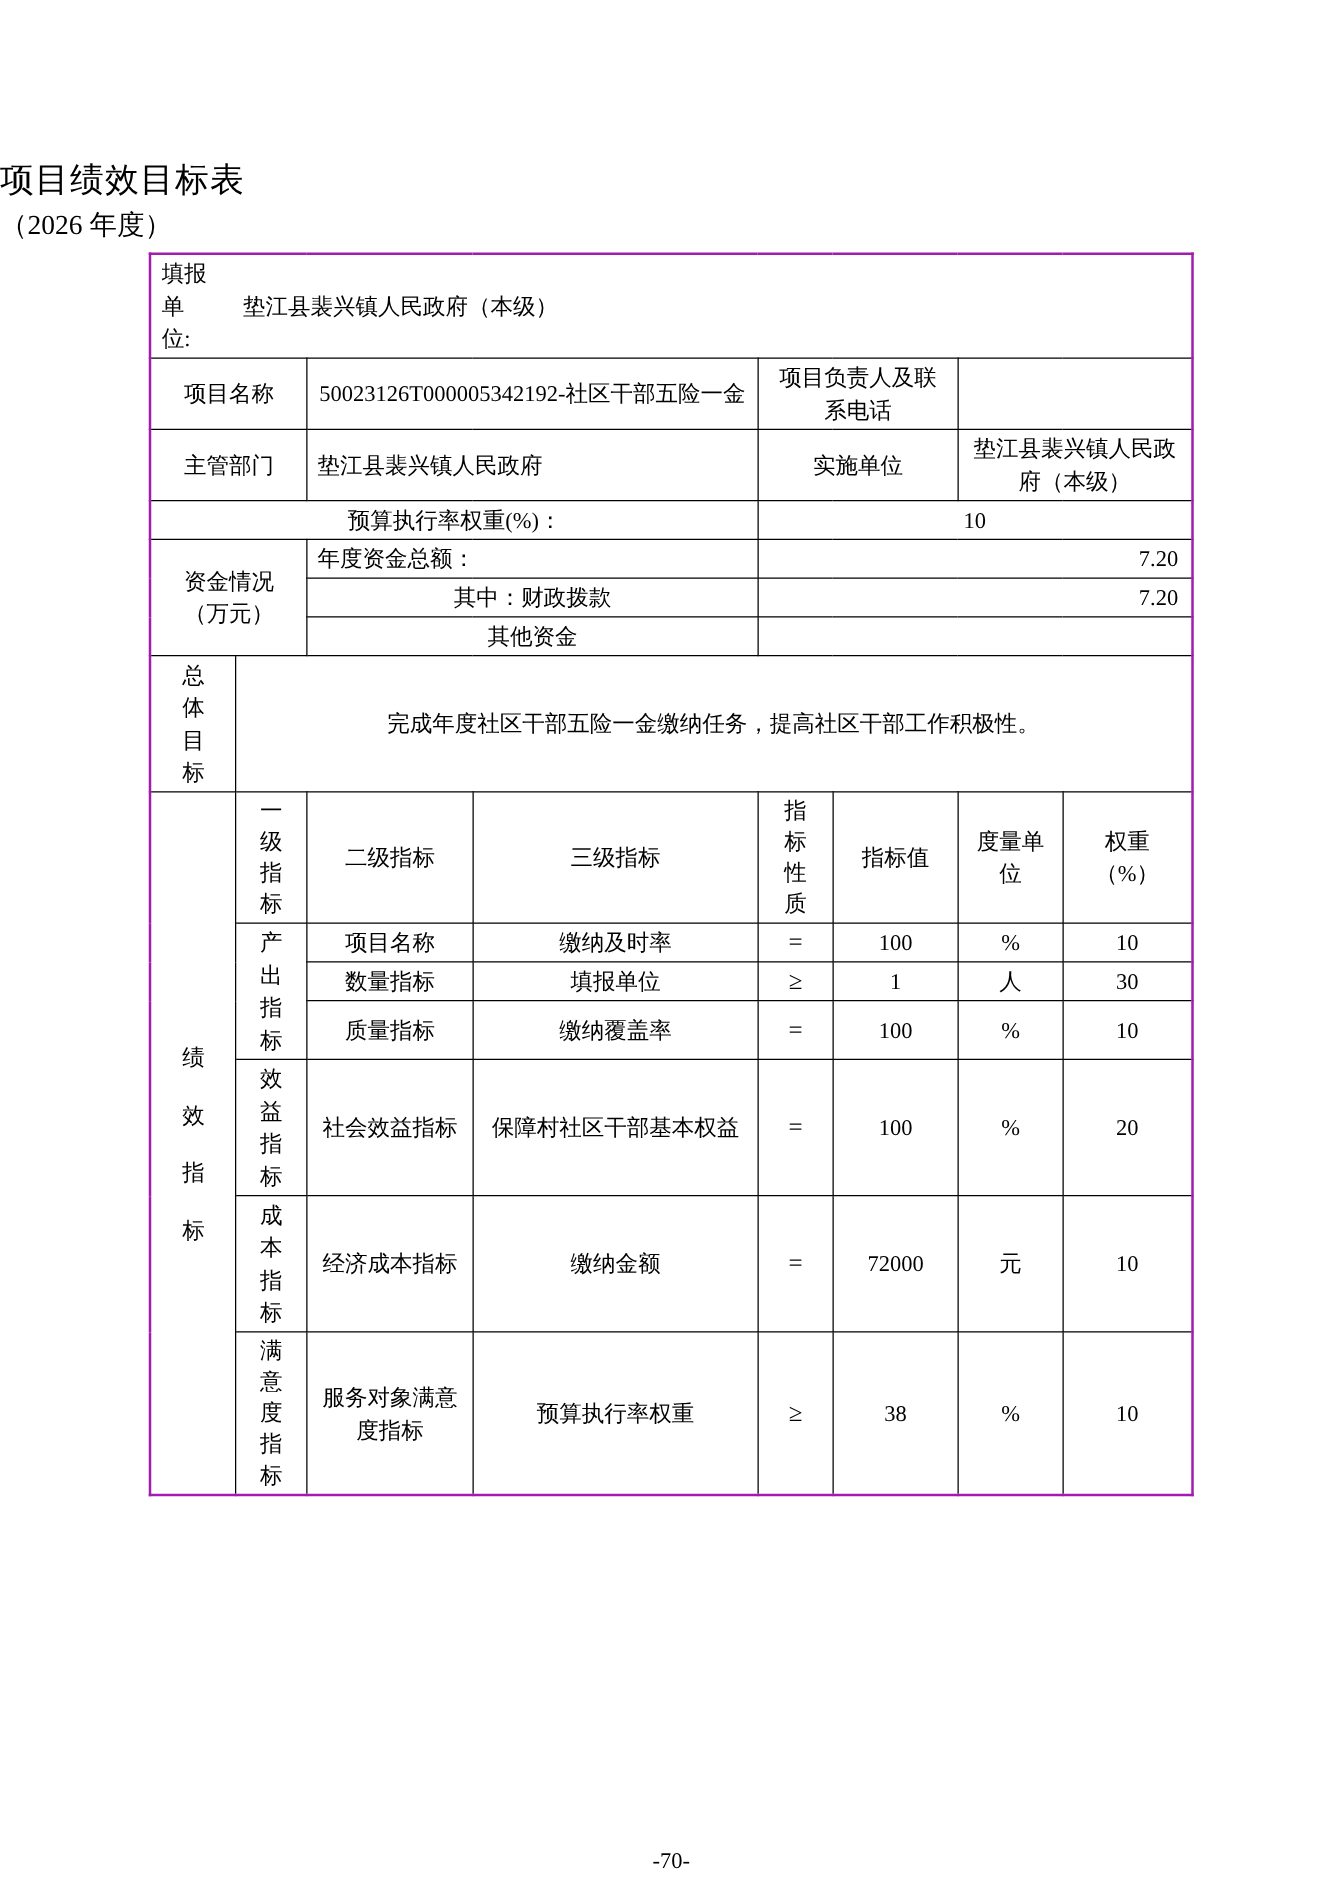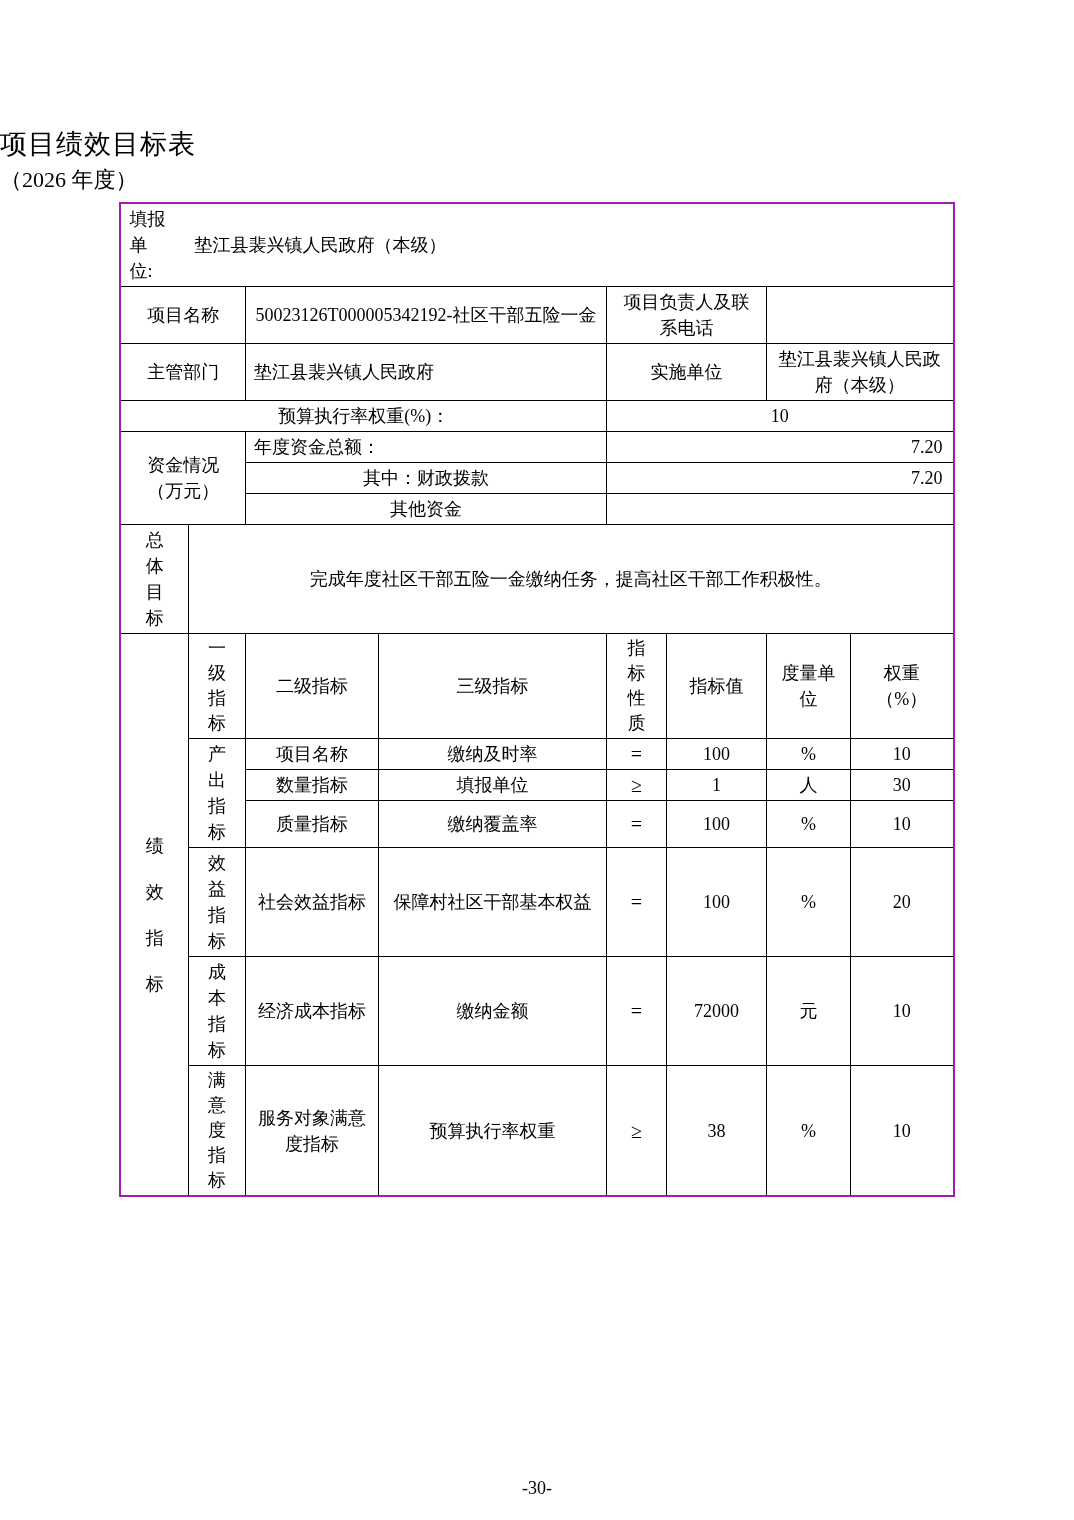--- a/index.html
+++ b/index.html
@@ -201,13 +201,13 @@
     <td class="cell-lv2">服务对象满意度指标</td>
     <td class="cell-lv3">预算执行率权重</td>
     <td class="nature">≥</td>
     <td>38</td>
     <td>%</td>
     <td>10</td>
   </tr>
 </tbody>
   </table>
 
-<div class="page-number">-30-</div>
+<div class="page-number">-70-</div>
 
 </body></html>

